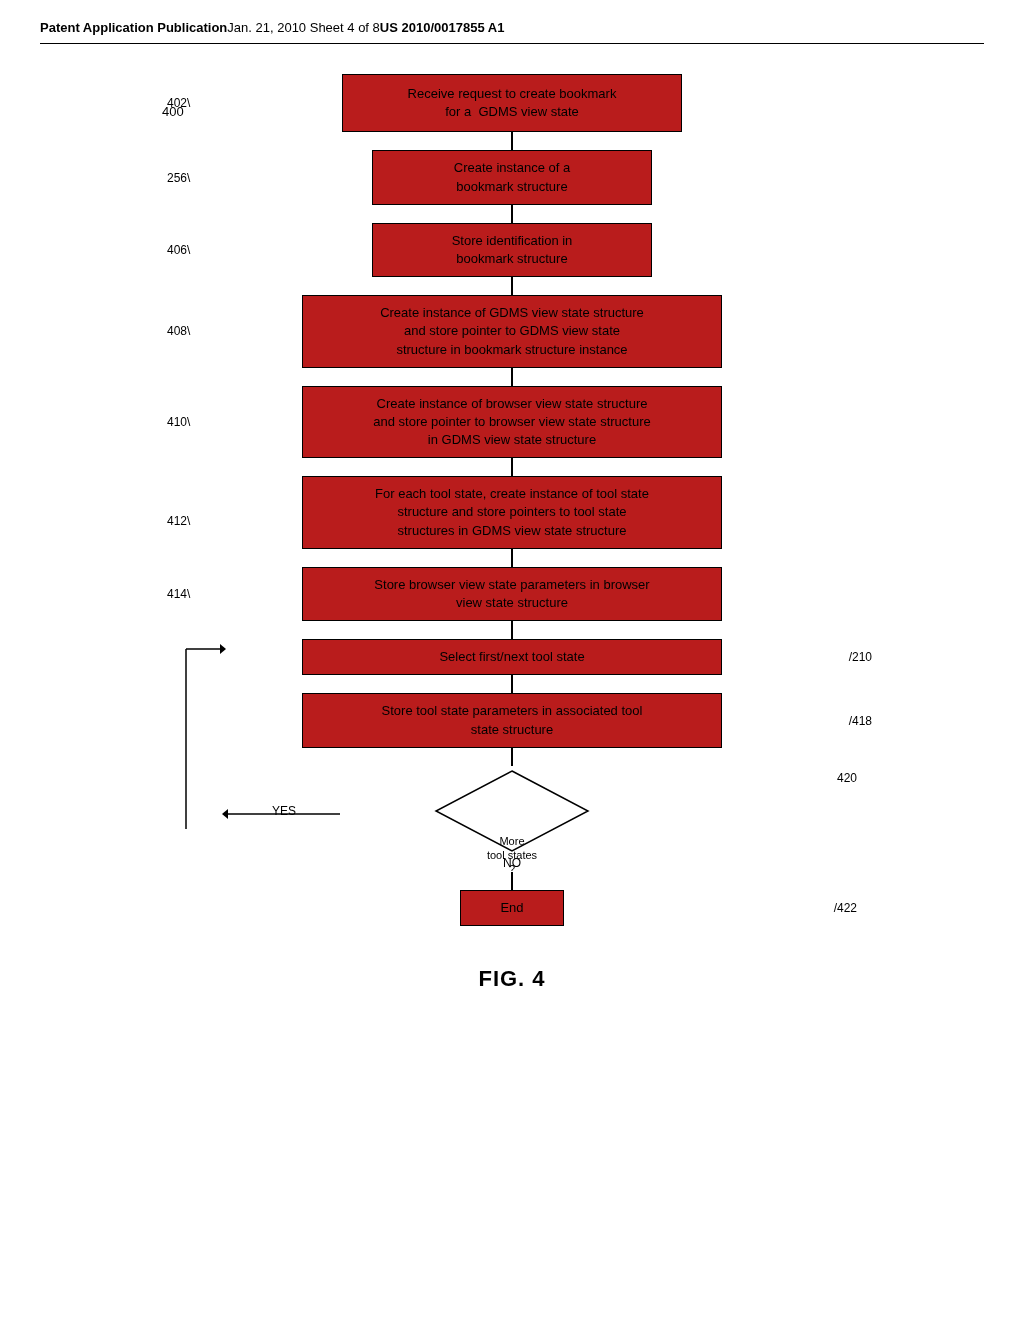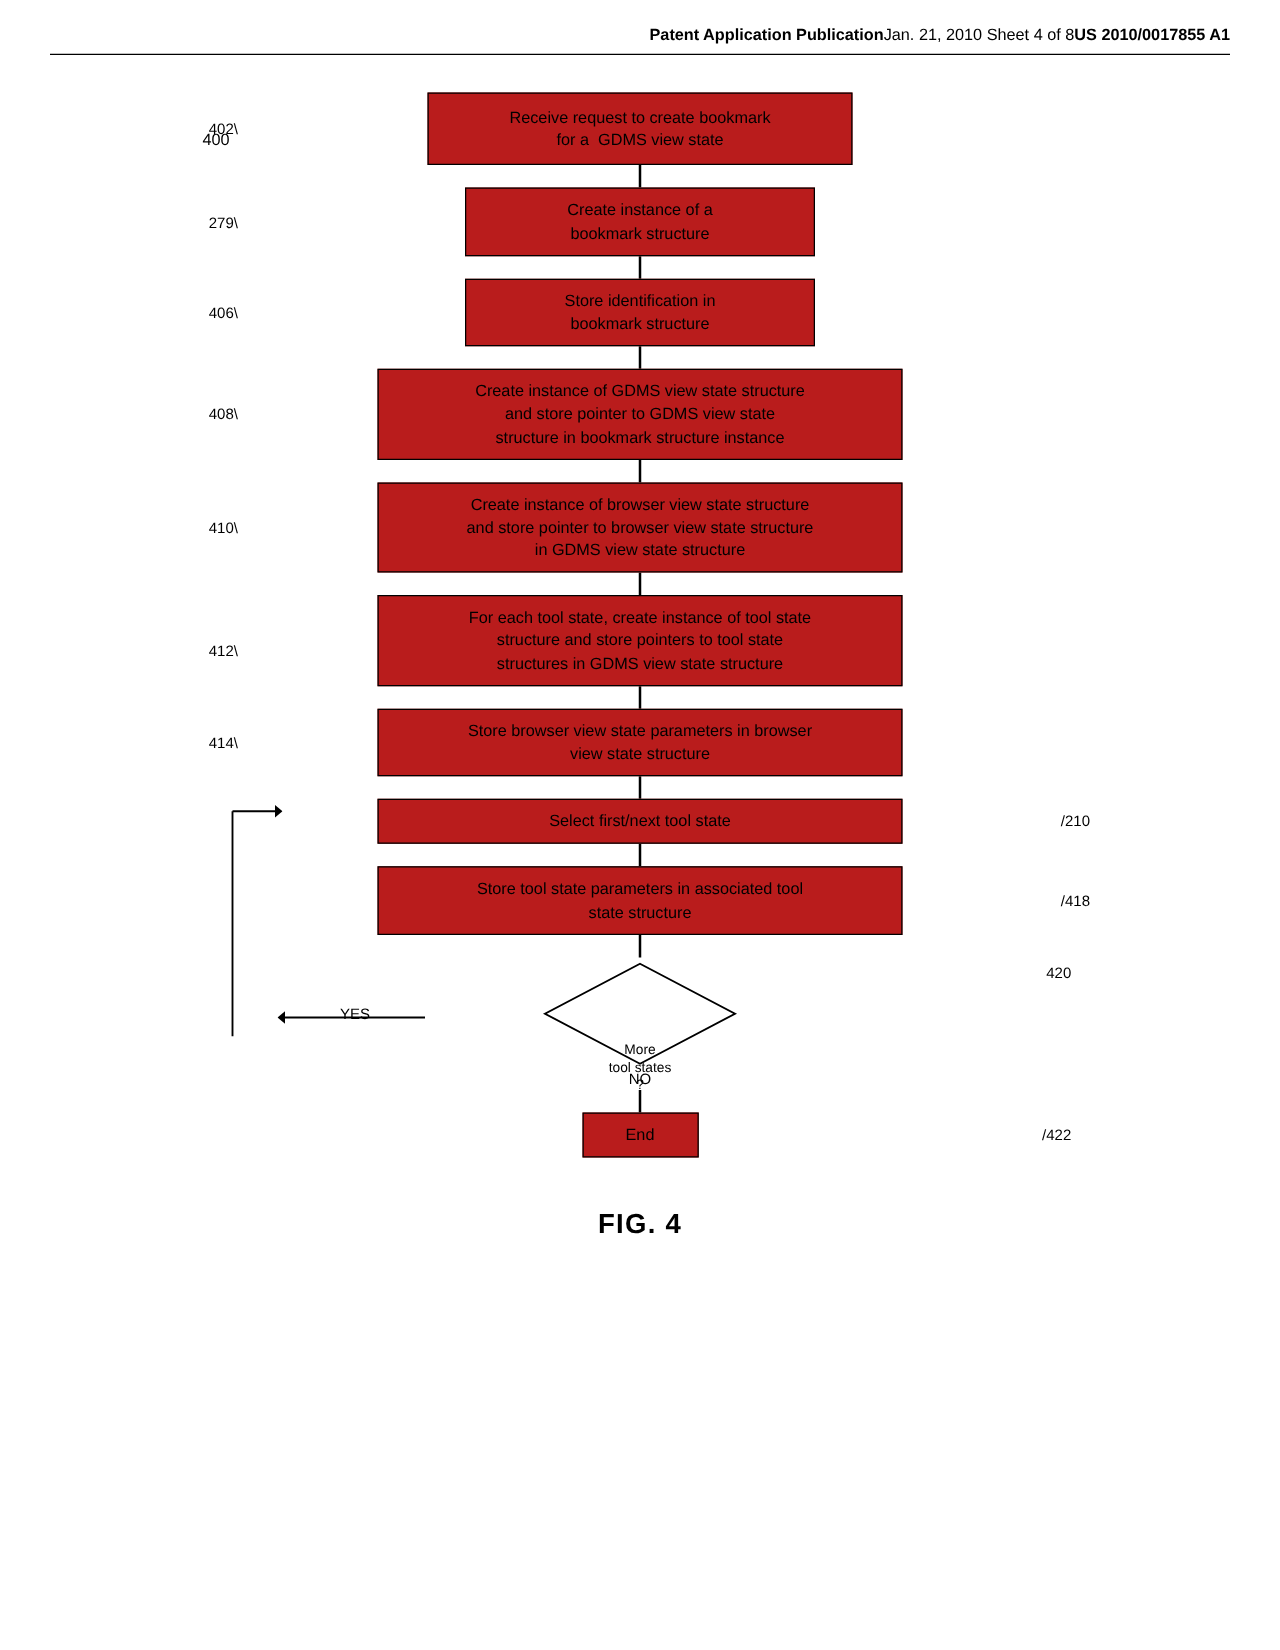--- a/index.html
+++ b/index.html
@@ -12,21 +12,21 @@
     }
     .page {
       width: 1024px;
       min-height: 1320px;
       background: #fff;
       position: relative;
       padding: 20px 40px;
     }
     .header {
       display: flex;
-      justify-content: flex-end;
+      justify-content: flex-start;
       align-items: center;
       border-bottom: 1px solid #000;
       padding-bottom: 8px;
       margin-bottom: 30px;
     }
     .header-left {
       font-size: 13px;
       font-weight: bold;
     }
     .header-center {
@@ -108,21 +108,21 @@
       <div class="step-row" style="position:relative;">
         <span class="label-number" style="left:-55px;">402\</span>
         <div class="box box-medium" style="font-size:13px;padding:10px 16px;">
           Receive request to create bookmark<br>for a &nbsp;GDMS view state
         </div>
       </div>
 
       <div class="connector-v" style="height:18px;"></div>
 
       <div class="step-row" style="position:relative;">
-        <span class="label-number" style="left:-55px;">279\</span>
+        <span class="label-number" style="left:-55px;">256\</span>
         <div class="box box-narrow">
           Create instance of a<br>bookmark structure
         </div>
       </div>
 
       <div class="connector-v" style="height:18px;"></div>
 
       <div class="step-row" style="position:relative;">
         <span class="label-number" style="left:-55px;">406\</span>
         <div class="box box-narrow">
@@ -218,21 +218,21 @@
 
         <div style="position:relative;display:flex;flex-direction:column;align-items:center;">
           <span style="font-size:12px;margin-bottom:2px;align-self:center;">NO</span>
           <div class="connector-v" style="height:18px;"></div>
         </div>
 
       </div>
 
       <div class="step-row" style="position:relative;">
         <span class="label-number" style="right:-55px;">/422</span>
-        <div class="box box-narrow" style="width:93px;">
+        <div class="box box-narrow" style="width:104px;">
           End
         </div>
       </div>
 
     </div>
 
   </div>
 
   <div class="fig-caption">FIG. 4</div>
 

